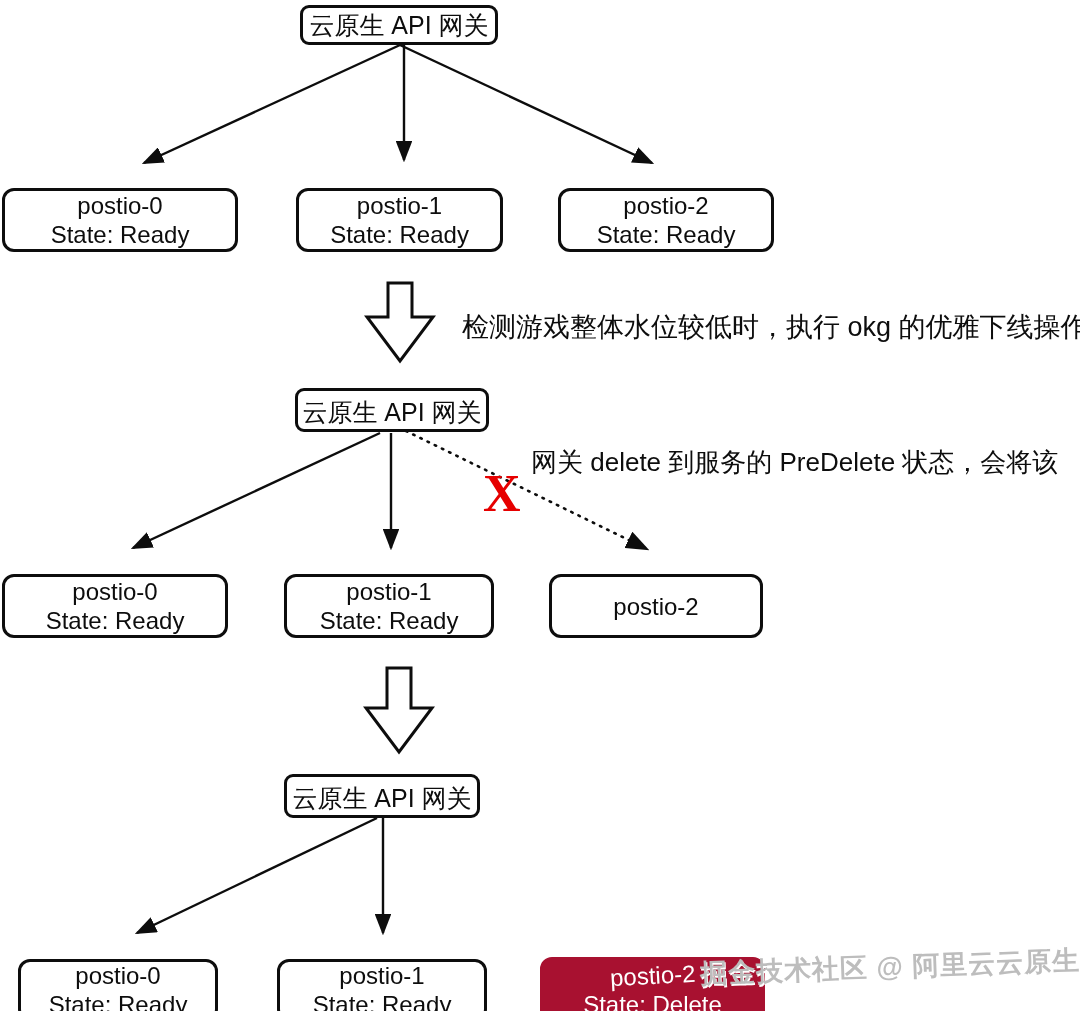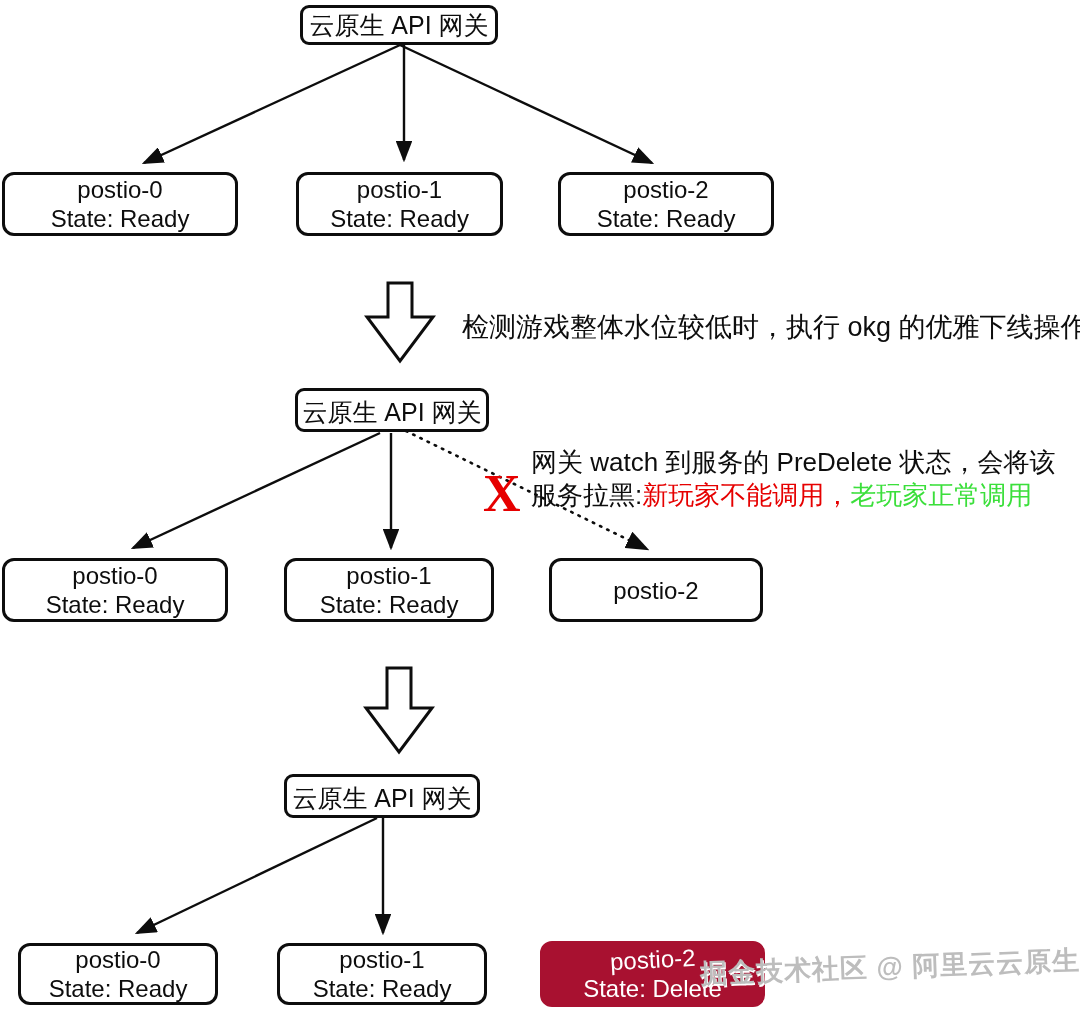--- a/index.html
+++ b/index.html
@@ -17,20 +17,21 @@
   .node{
     position:absolute;z-index:2;
     background:#fff;
     border:3px solid #0d0d0d;
     border-radius:12px;
     display:flex;flex-direction:column;
     align-items:center;justify-content:center;
     text-align:center;
     font-size:24px;line-height:29px;
     box-sizing:border-box;
+    margin-top:16px;
   }
   .gateway{
     position:absolute;z-index:2;
     background:#fff;
     border:3px solid #0d0d0d;
     border-radius:9px;
     display:flex;align-items:flex-end;justify-content:center;
     font-size:25px;
     box-sizing:border-box;
   }
@@ -113,22 +114,21 @@
   </div>
 
   <div class="caption" style="left:462px;top:309px">检测游戏整体水位较低时，执行 okg 的优雅下线操作</div>
 
   <div class="gateway" style="left:295px;top:388px;width:194px;height:44px">
     <span>云原生 API 网关</span>
   </div>
 
   <div class="cross" style="left:483px;top:468px">X</div>
   <div class="annotation" style="left:531px;top:446px">
-    <div><span>网关 watch 到服务的 PreDelete 状态，会将该</span></div>
-    <div><span>服务拉黑:</span><span class="red">新玩家不能调用，</span><span class="green">老玩家正常调用</span></div>
+    <div><span>网关 delete 到服务的 PreDelete 状态，会将该</span></div>
   </div>
 
   <div class="node" style="left:2px;top:558px;width:226px;height:64px">
     <div class="node-title">postio-0</div>
     <div class="node-state"><span>State: </span><span>Ready</span></div>
   </div>
   <div class="node" style="left:284px;top:558px;width:210px;height:64px">
     <div class="node-title">postio-1</div>
     <div class="node-state"><span>State: </span><span>Ready</span></div>
   </div>

